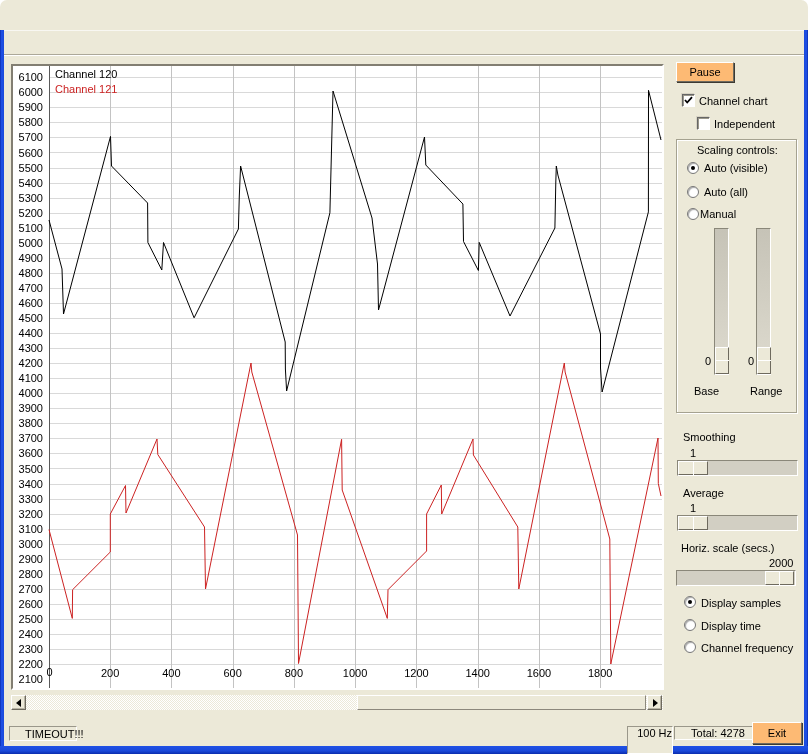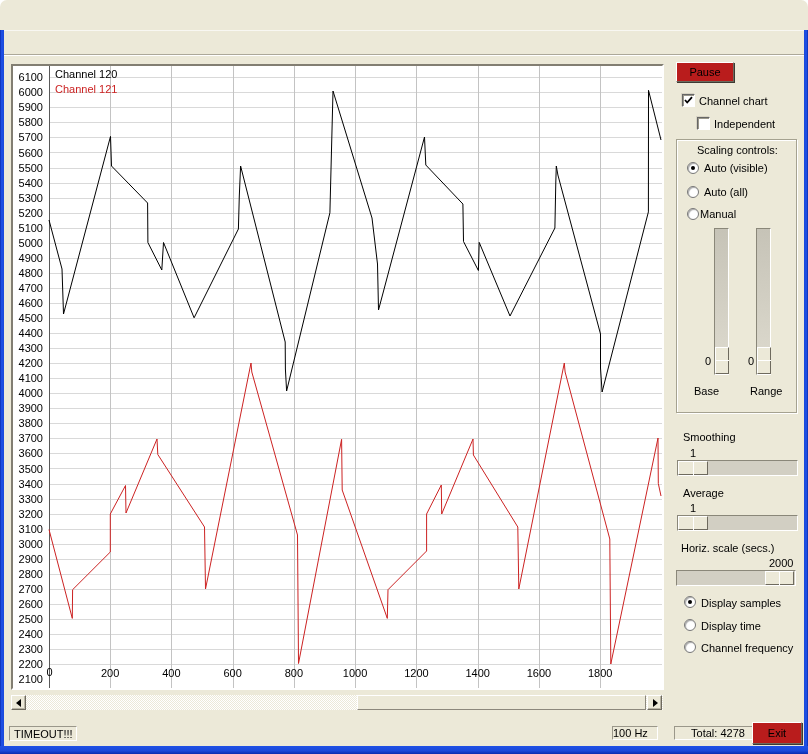--- a/index.html
+++ b/index.html
@@ -22,21 +22,21 @@
 .canvas{position:absolute;left:11px;top:64px;width:653px;height:626px;background:#fff;
  border-top:2px solid #827e72;border-left:2px solid #827e72;border-right:2px solid #fff;border-bottom:2px solid #fff}
 .sb{position:absolute;left:11px;top:695px;width:652px;height:15px;
  background:#ece9d8;background-image:conic-gradient(#fff 25%,#ece9d8 0 50%,#fff 0 75%,#ece9d8 0);background-size:2px 2px}
 .sbbtn{position:absolute;top:0;width:15px;height:15px;background:#ece9d8;
  border-top:1px solid #fff;border-left:1px solid #fff;border-right:1px solid #6e6a5e;border-bottom:1px solid #6e6a5e;box-shadow:inset -1px -1px 0 #b8b4a4}
 .sbthumb{position:absolute;left:346px;top:0;width:289px;height:15px;background:#ece9d8;
  border-top:1px solid #fff;border-left:1px solid #fff;border-right:1px solid #8c887c;border-bottom:1px solid #8c887c}
 .arrow{position:absolute;width:0;height:0}
 .panel{position:absolute;left:664px;top:56px;width:140px;height:662px;font-size:11px}
-.btn{position:absolute;background:#b91c1c;border-top:1px solid #fff;border-left:1px solid #fff;
+.btn{position:absolute;background:#fdba74;border-top:1px solid #fff;border-left:1px solid #fff;
  border-right:1px solid #6e6a5e;border-bottom:1px solid #6e6a5e;box-shadow:1px 1px 0 #3c3a33;
  font-size:11px;text-align:center;color:#000}
 .cb{position:absolute;width:13px;height:13px;background:#fff;
  border-top:1px solid #666;border-left:1px solid #666;border-right:1px solid #fff;border-bottom:1px solid #fff;
  box-shadow:inset 1px 1px 0 #9a978a, -1px -1px 0 #d8d4c4}
 .rd{position:absolute;width:12px;height:12px;background:#fff;border-radius:50%;
  border:1px solid #777;box-shadow:inset 1px 1px 1px #aaa}
 .dot{position:absolute;left:3px;top:3px;width:4px;height:4px;background:#000;border-radius:50%}
 .lbl{position:absolute;color:#000;white-space:nowrap}
 .gbox{position:absolute;left:12px;top:83px;width:121px;height:274px;border:1px solid #a5a290;
@@ -227,17 +227,17 @@
       </div>
    <div class="rd" style="left:20px;top:540px">
         <div class="dot"></div>
       </div>
    <div class="lbl" style="left:37px;top:541px">Display samples</div>
    <div class="rd" style="left:20px;top:563px"></div>
    <div class="lbl" style="left:37px;top:564px">Display time</div>
    <div class="rd" style="left:20px;top:585px"></div>
    <div class="lbl" style="left:37px;top:586px">Channel frequency</div>
  </div>
- <div class="statusbox" style="left:9px;top:726px;width:68px;height:15px;padding-left:4px;line-height:14px">TIMEOUT!!!</div>
- <div class="statusbox" style="left:612px;top:726px;width:46px;height:14px;text-align:left;line-height:13px">100 Hz</div>
+ <div class="statusbox" style="left:9px;top:726px;width:68px;height:15px;padding-left:15px;line-height:14px">TIMEOUT!!!</div>
+ <div class="statusbox" style="left:627px;top:726px;width:46px;height:28px;text-align:right;line-height:13px">100 Hz</div>
  <div class="statusbox" style="left:674px;top:726px;width:88px;height:14px;text-align:center;line-height:13px">Total: 4278</div>
  <div class="btn" style="left:752px;top:722px;width:50px;height:22px;line-height:21px">Exit</div>
 </div>
 
 </body></html>

